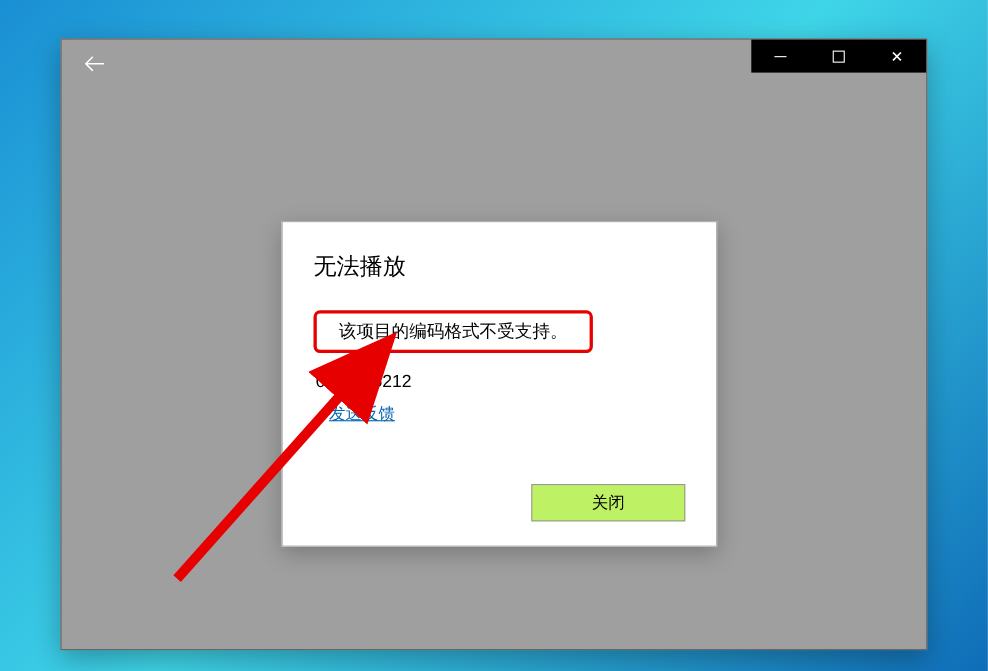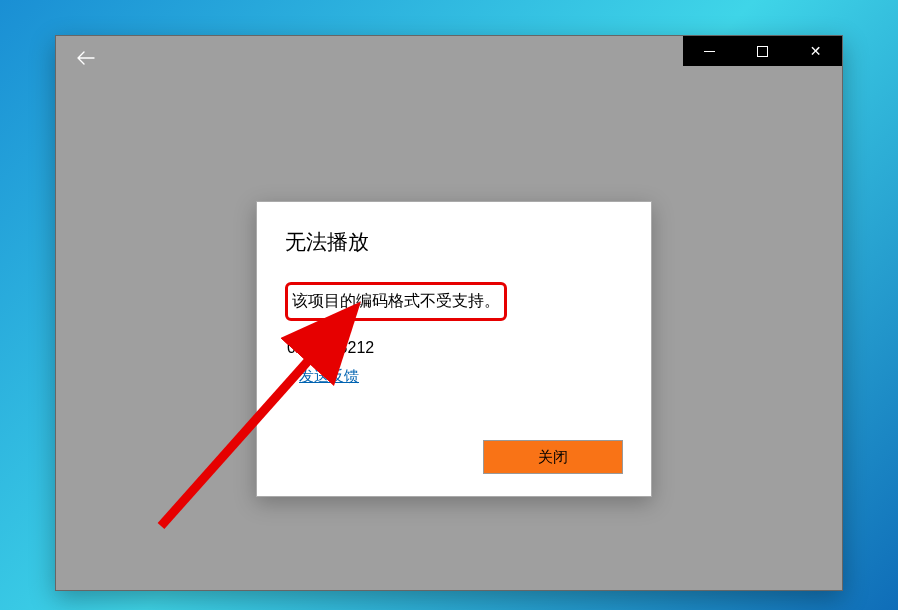--- a/index.html
+++ b/index.html
@@ -85,21 +85,21 @@
     .dialog-title {
       font-size: 21px;
       color: #000;
       font-weight: 400;
       margin-bottom: 26px;
       font-family: Liberation Mono, monospace;
     }
     .highlighted-msg {
       border: 3px solid #e60000;
       border-radius: 6px;
-      padding: 6px 4px;
+      padding: 6px 20px;
       display: inline-block;
       margin-bottom: 18px;
     }
     .msg-text {
       font-size: 16px;
       color: #000;
     }
     .error-code {
       font-size: 16px;
       color: #000;
@@ -113,21 +113,21 @@
       margin-left: 14px;
       cursor: pointer;
       display: inline-block;
     }
     .close-btn {
       position: absolute;
       bottom: 22px;
       right: 28px;
       width: 140px;
       height: 34px;
-      background: #f97316;
+      background: #bef264;
       border: 1px solid #999;
       font-size: 15px;
       color: #000;
       cursor: pointer;
       display: flex;
       align-items: center;
       justify-content: center;
     }
     .red-arrow {
       position: absolute;

